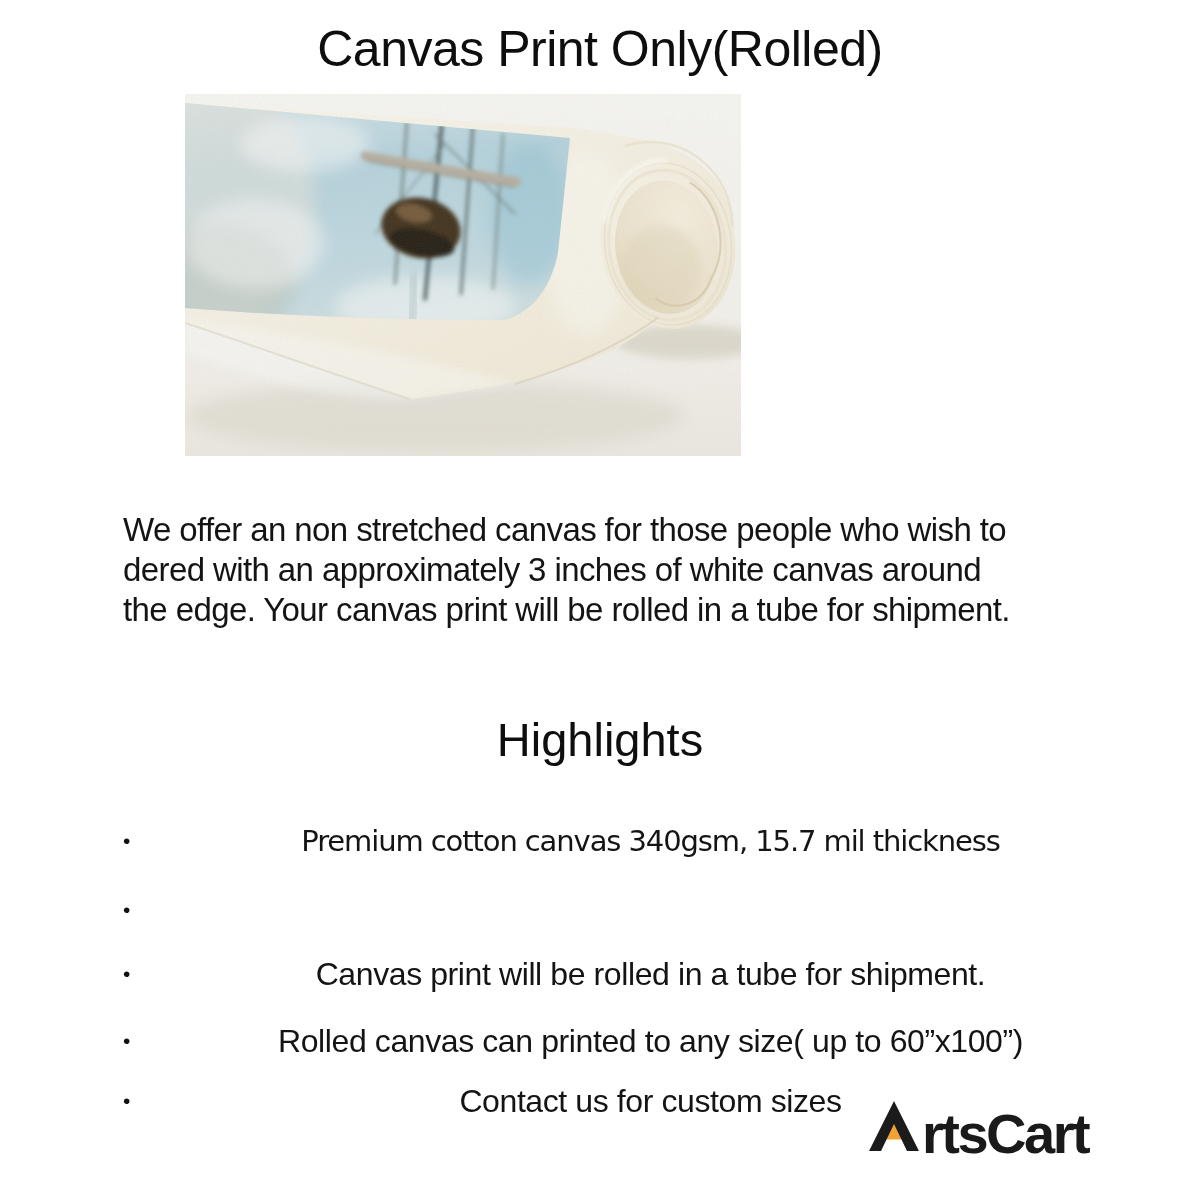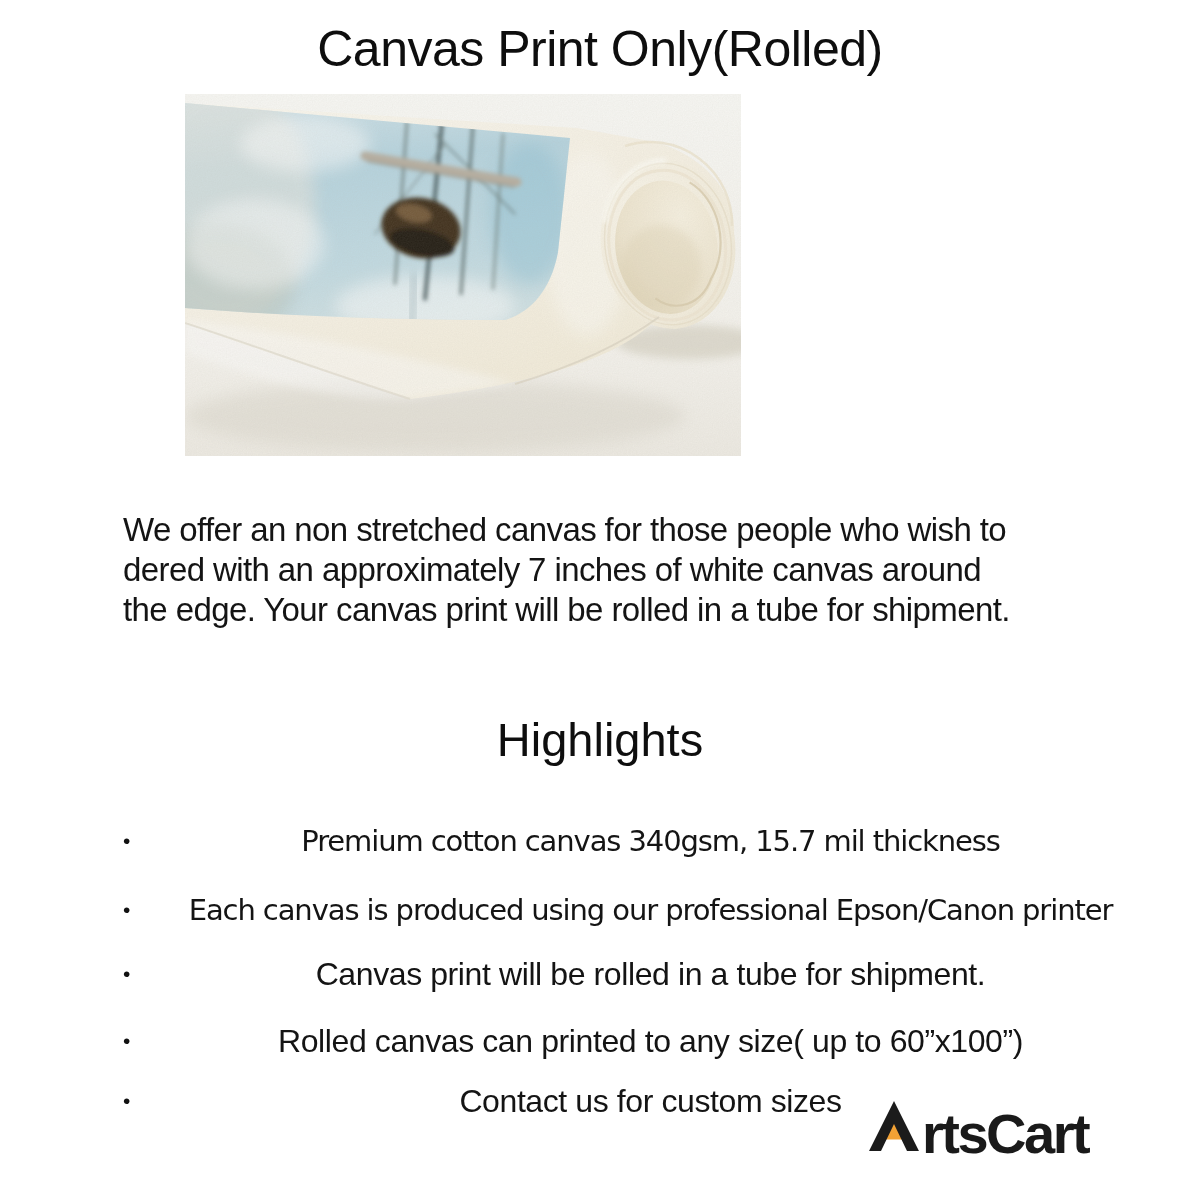--- a/index.html
+++ b/index.html
@@ -223,40 +223,39 @@
     <path d="M 0,229 C 70,252 150,281 225,305" stroke="#e4dfd2" stroke-width="2" fill="none" opacity="0.8"></path>
     <path d="M 440,52 A 82,82 0 0 1 547,132" stroke="#eee5cf" stroke-width="2.5" fill="none" opacity="0.8"></path>
 
     <rect x="0" y="0" width="556" height="362" filter="url(#grain)" opacity="0.35"></rect>
   </svg>
 </figure>
 
 <section class="description">
 
 <div class="desc-line">We offer an non stretched canvas for those people who wish to</div>
-    <div class="desc-line">dered with an approximately 7 inches of white canvas around</div>
+    <div class="desc-line">dered with an approximately 3 inches of white canvas around</div>
     <div class="desc-line">the edge. Your canvas print will be rolled in a tube for shipment.</div>
   </section>
 
 <h2 class="highlights-heading">Highlights</h2>
 
 <section class="bullets">
 
 <div class="bullet-item">
     <span class="dot">•</span>
     <div class="bullet-text">
 
     <div class="bullet-line">Premium cotton canvas 340gsm, 15.7 mil thickness</div>
       </div>
   </div>
     <div class="bullet-item">
     <span class="dot">•</span>
     <div class="bullet-text">
 
-    <div class="bullet-line">Each canvas is produced using our professional Epson/Canon printer</div>
       </div>
   </div>
     <div class="bullet-item">
     <span class="dot">•</span>
     <div class="bullet-text">
 
     <div class="bullet-line">Canvas print will be rolled in a tube for shipment.</div>
       </div>
   </div>
     <div class="bullet-item">

